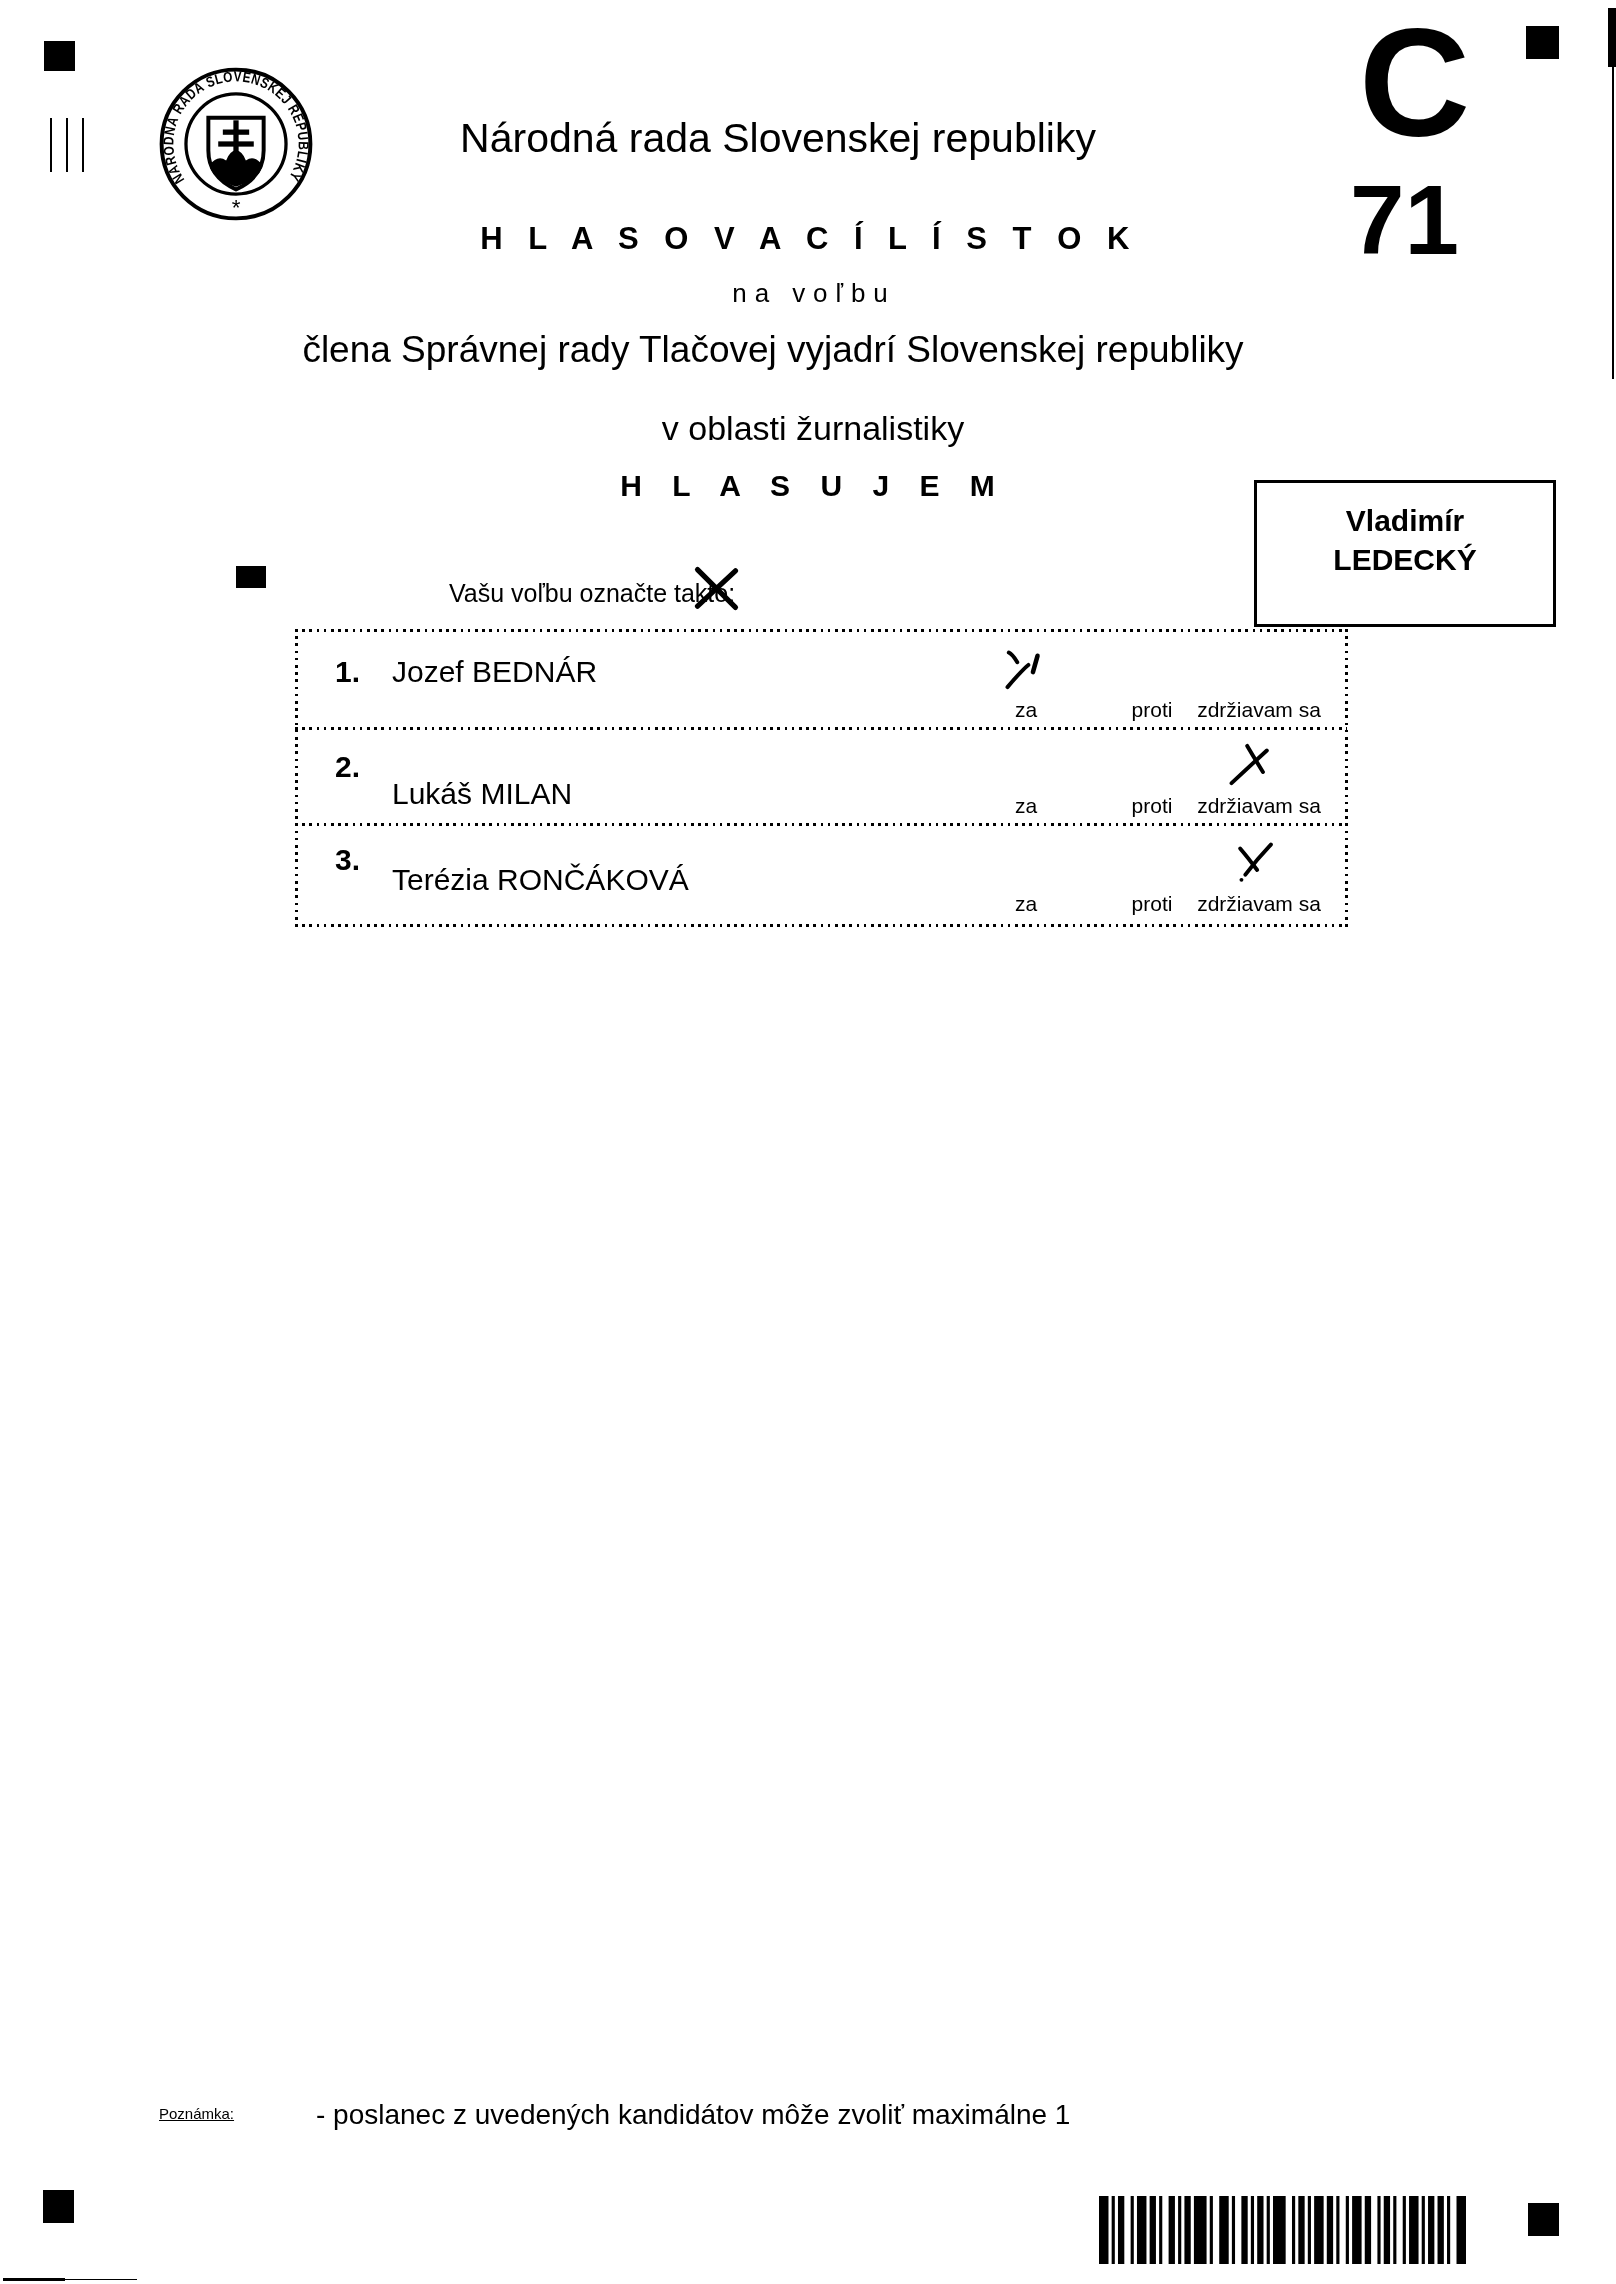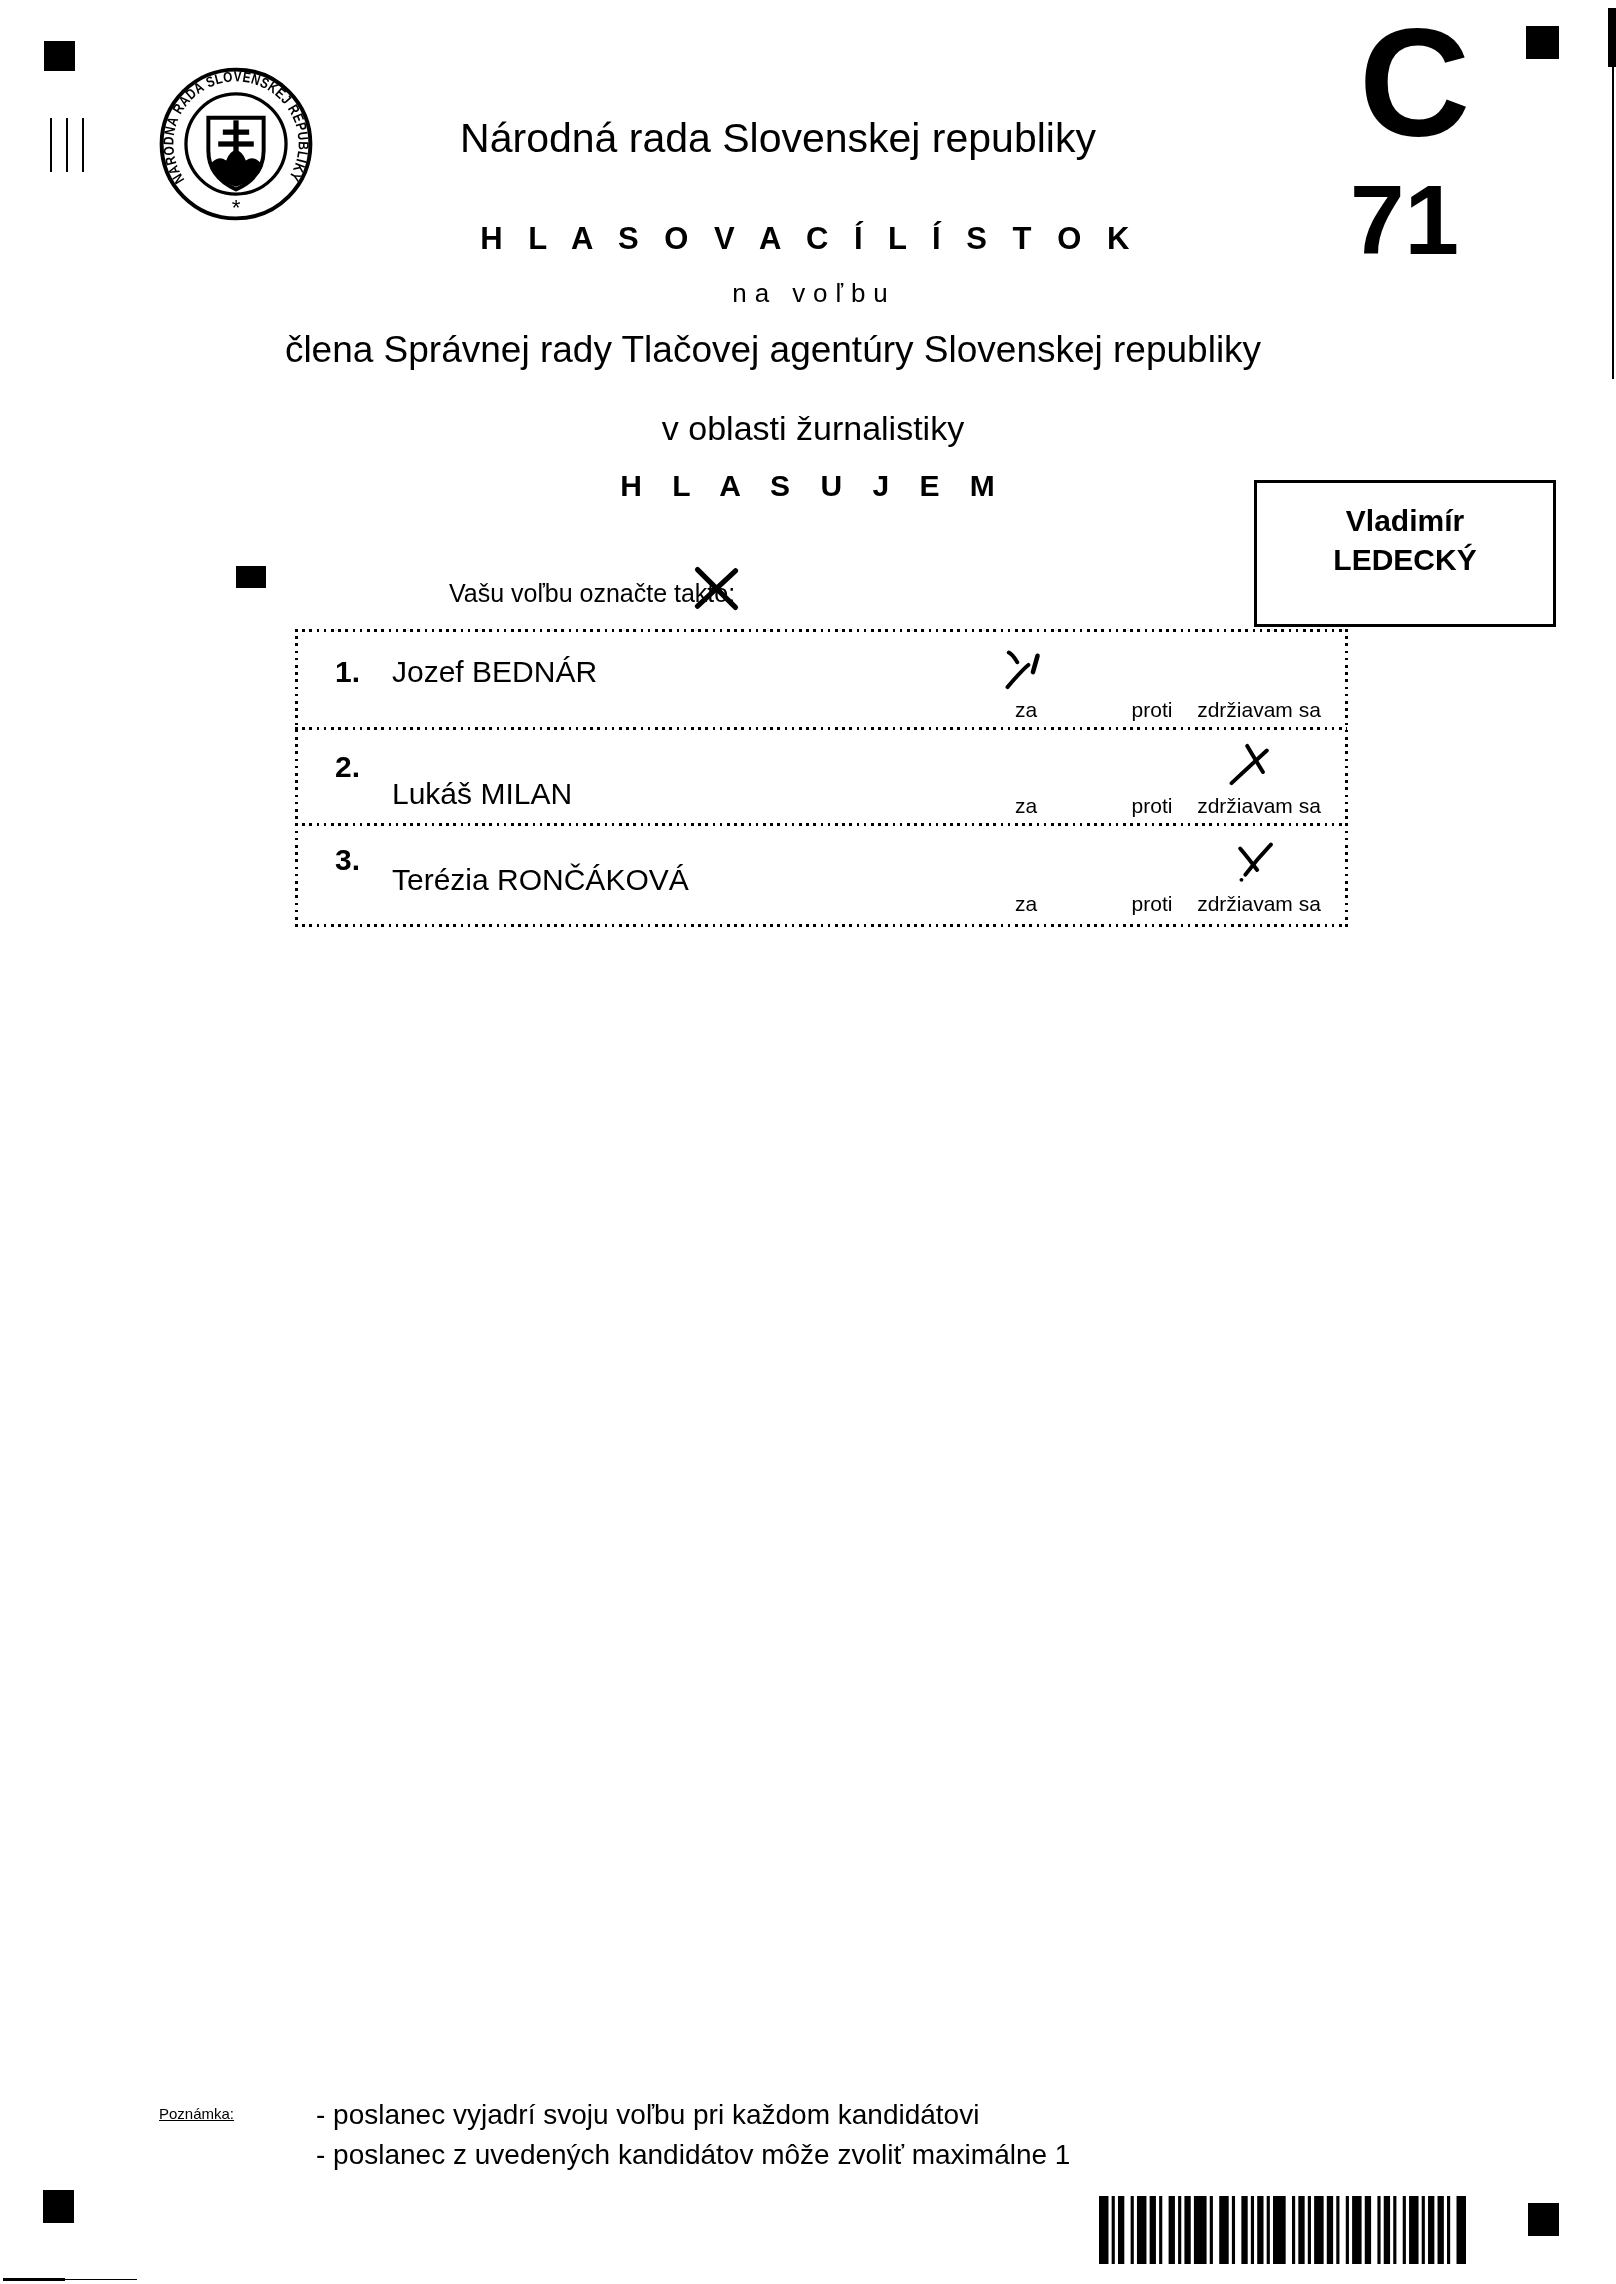--- a/index.html
+++ b/index.html
@@ -62,21 +62,21 @@
       <path d="M 80,152 Q 92,136 105,145 Q 111,130 120,130 Q 129,130 135,145 Q 148,136 160,152 Q 158,172 120,185 Q 82,172 80,152 Z" fill="#000"></path>
       <rect x="116" y="84" width="8" height="66" fill="#000"></rect>
       <rect x="100" y="98" width="40" height="8" fill="#000"></rect>
       <rect x="93" y="116" width="54" height="8" fill="#000"></rect>
     </g>
   </svg>
 
   <div class="abs ctr org-title">Národná rada Slovenskej republiky</div>
   <div class="abs ctr ballot-title">H L A S O V A C Í   L Í S T O K</div>
   <div class="abs ctr ballot-sub">na voľbu</div>
-  <div class="abs ctr subject">člena Správnej rady Tlačovej agentúry Slovenskej republiky</div>
+  <div class="abs ctr subject">člena Správnej rady Tlačovej vyjadrí Slovenskej republiky</div>
   <div class="abs ctr area">v oblasti žurnalistiky</div>
   <div class="abs ctr vote-heading">H L A S U J E M</div>
 
   <div class="abs series-letter">C</div>
   <div class="abs series-number">71</div>
 
   <div class="abs voter-box">
     <div>Vladimír</div>
     <div>LEDECKÝ</div>
   </div>
@@ -120,21 +120,20 @@
   <span class="opt" style="left:1152px;top:892px;">proti</span>
   <span class="opt" style="left:1259px;top:892px;">zdržiavam sa</span>
   <svg class="abs" style="left:1231px;top:838px;" width="51" height="51" viewBox="0 0 78 78">
     <path d="M 14,16 Q 26,30 40,49" fill="none" stroke="#000" stroke-width="6" stroke-linecap="round"></path>
     <path d="M 61,10 Q 40,32 22,56" fill="none" stroke="#000" stroke-width="6" stroke-linecap="round"></path>
     <circle cx="16" cy="64" r="3" fill="#000"></circle>
   </svg>
 
   <div class="abs note-label">Poznámka:</div>
   <div class="abs notes">
-    <div>- poslanec vyjadrí svoju voľbu pri každom kandidátovi</div>
     <div>- poslanec z uvedených kandidátov môže zvoliť maximálne 1</div>
   </div>
 
   <svg id="barcode" class="abs" style="left:1099px;top:2196px;" width="367" height="68" preserveAspectRatio="none" viewBox="0 0 116 26">
       <rect x="0" y="0" width="3" height="26" fill="#000"></rect>
       <rect x="4" y="0" width="1" height="26" fill="#000"></rect>
       <rect x="6" y="0" width="2" height="26" fill="#000"></rect>
       <rect x="10" y="0" width="1" height="26" fill="#000"></rect>
       <rect x="12" y="0" width="3" height="26" fill="#000"></rect>
       <rect x="16" y="0" width="2" height="26" fill="#000"></rect>

